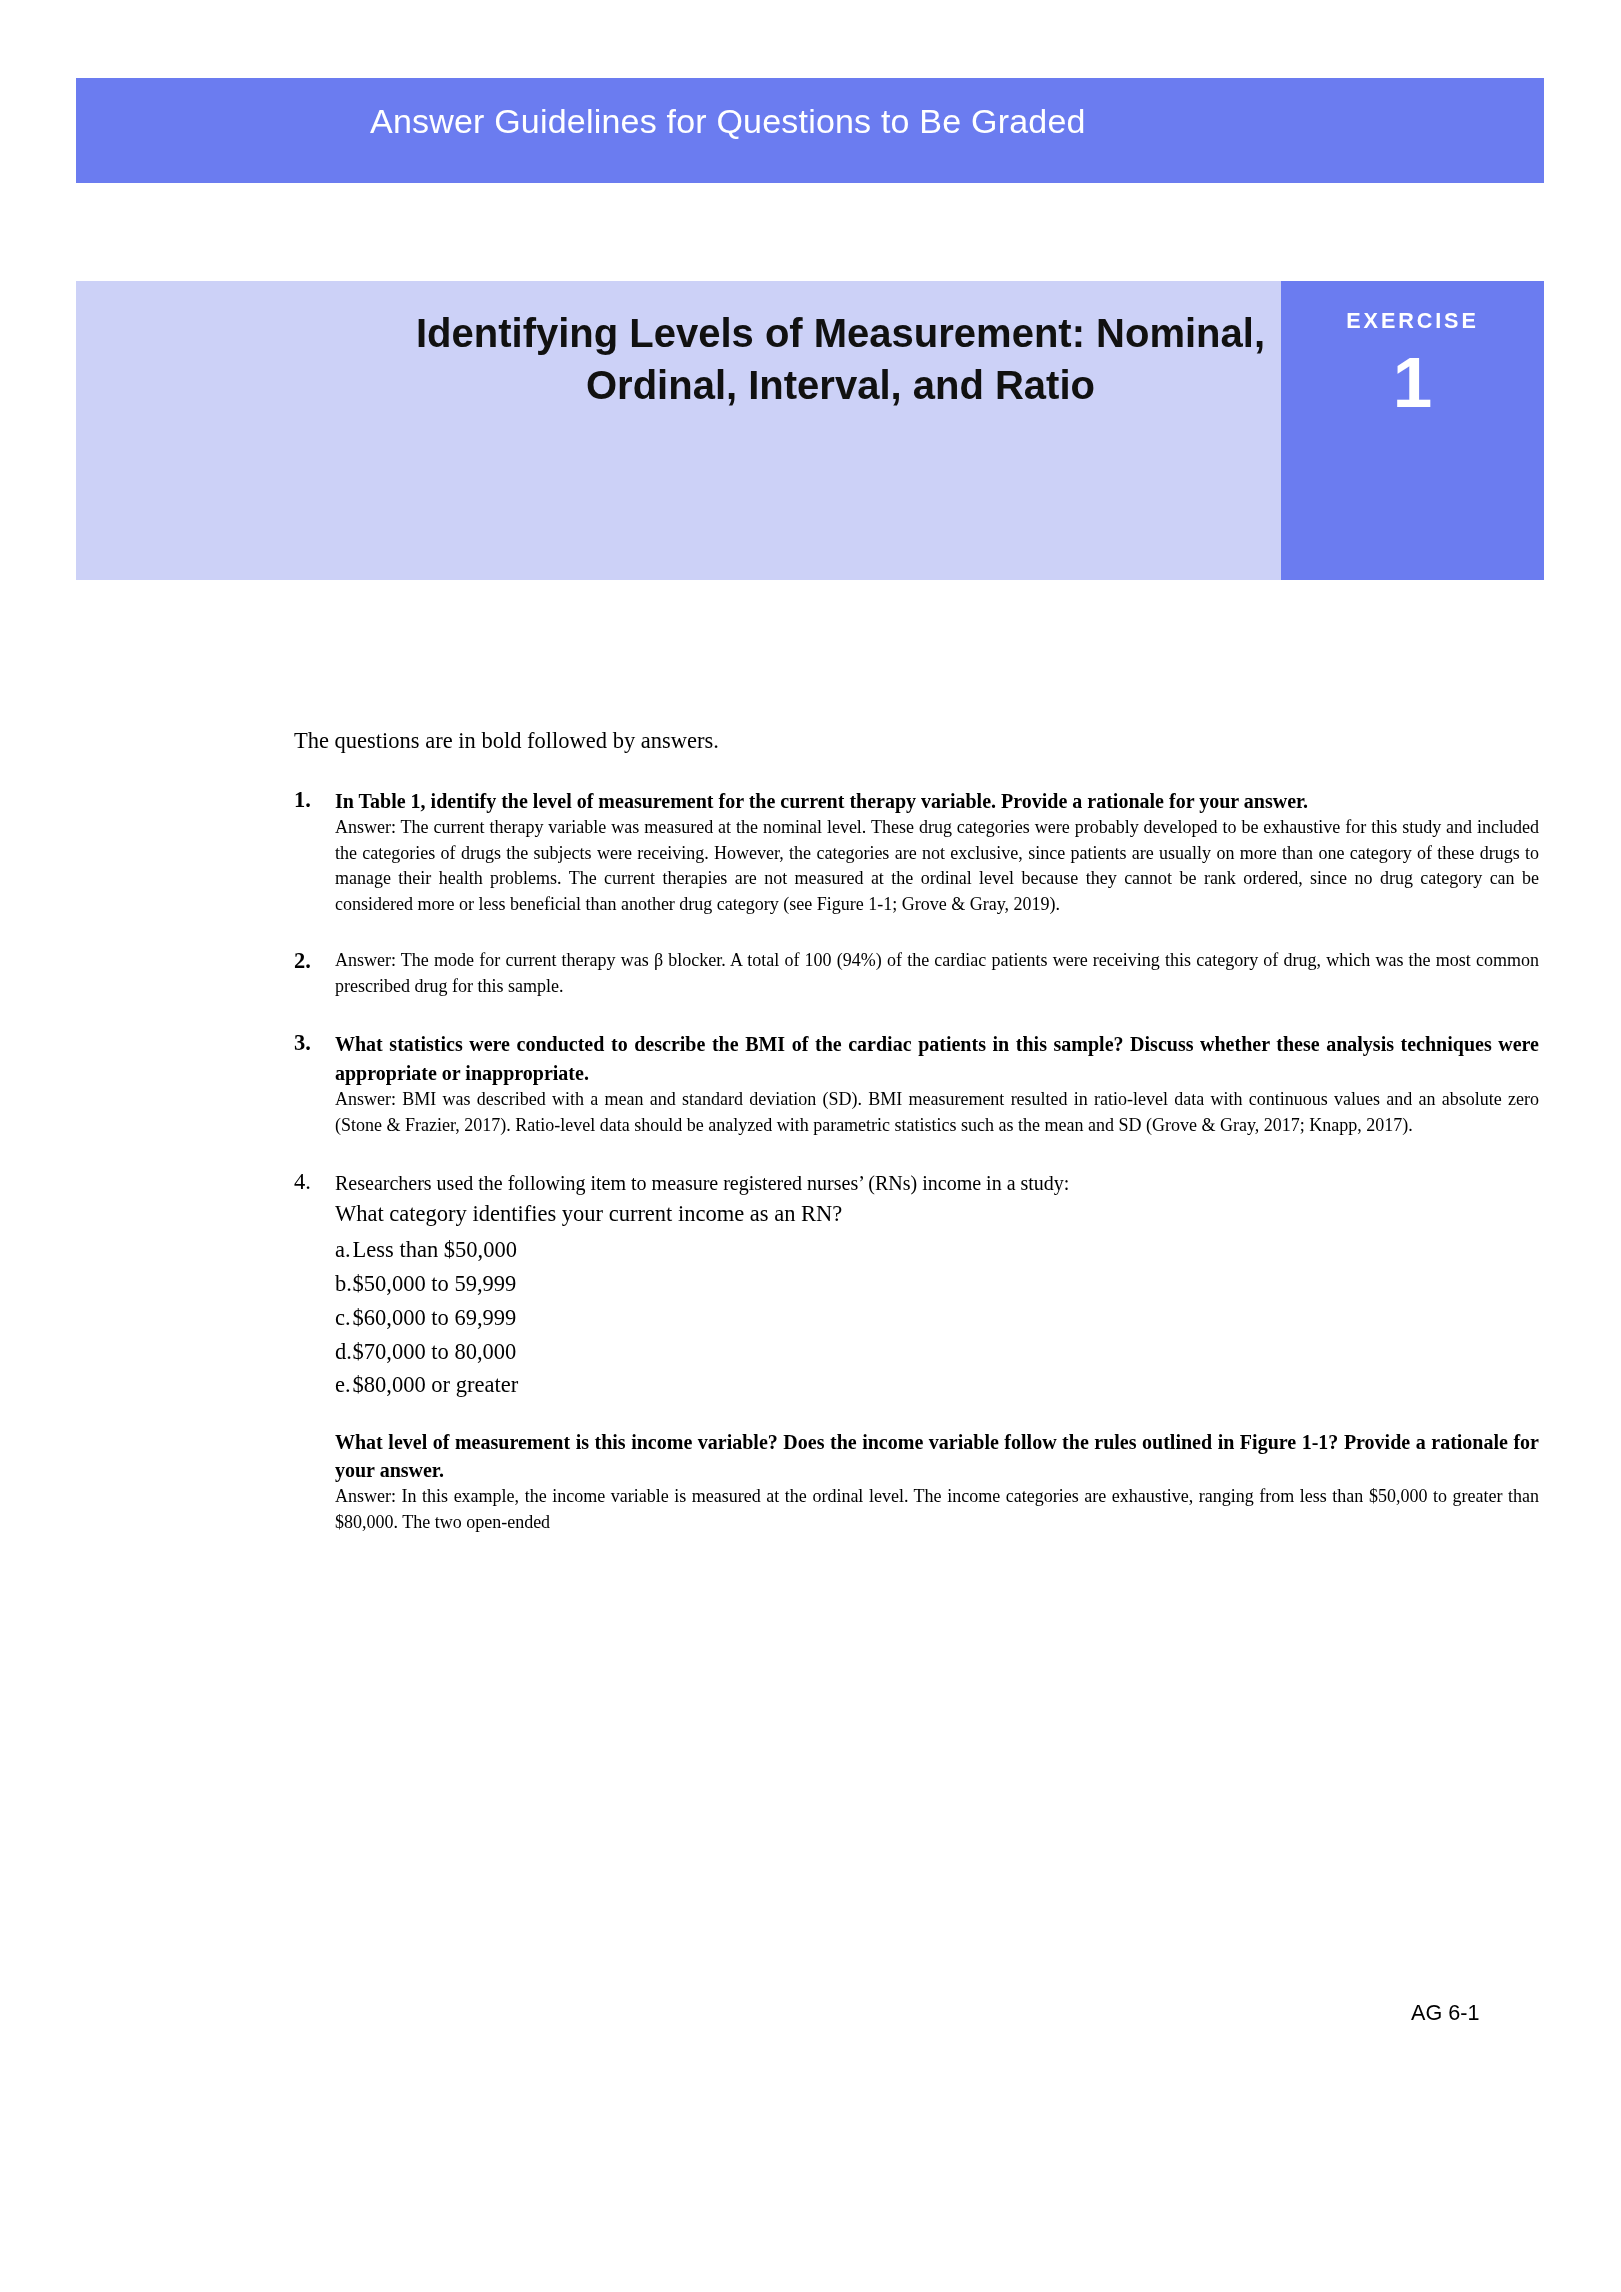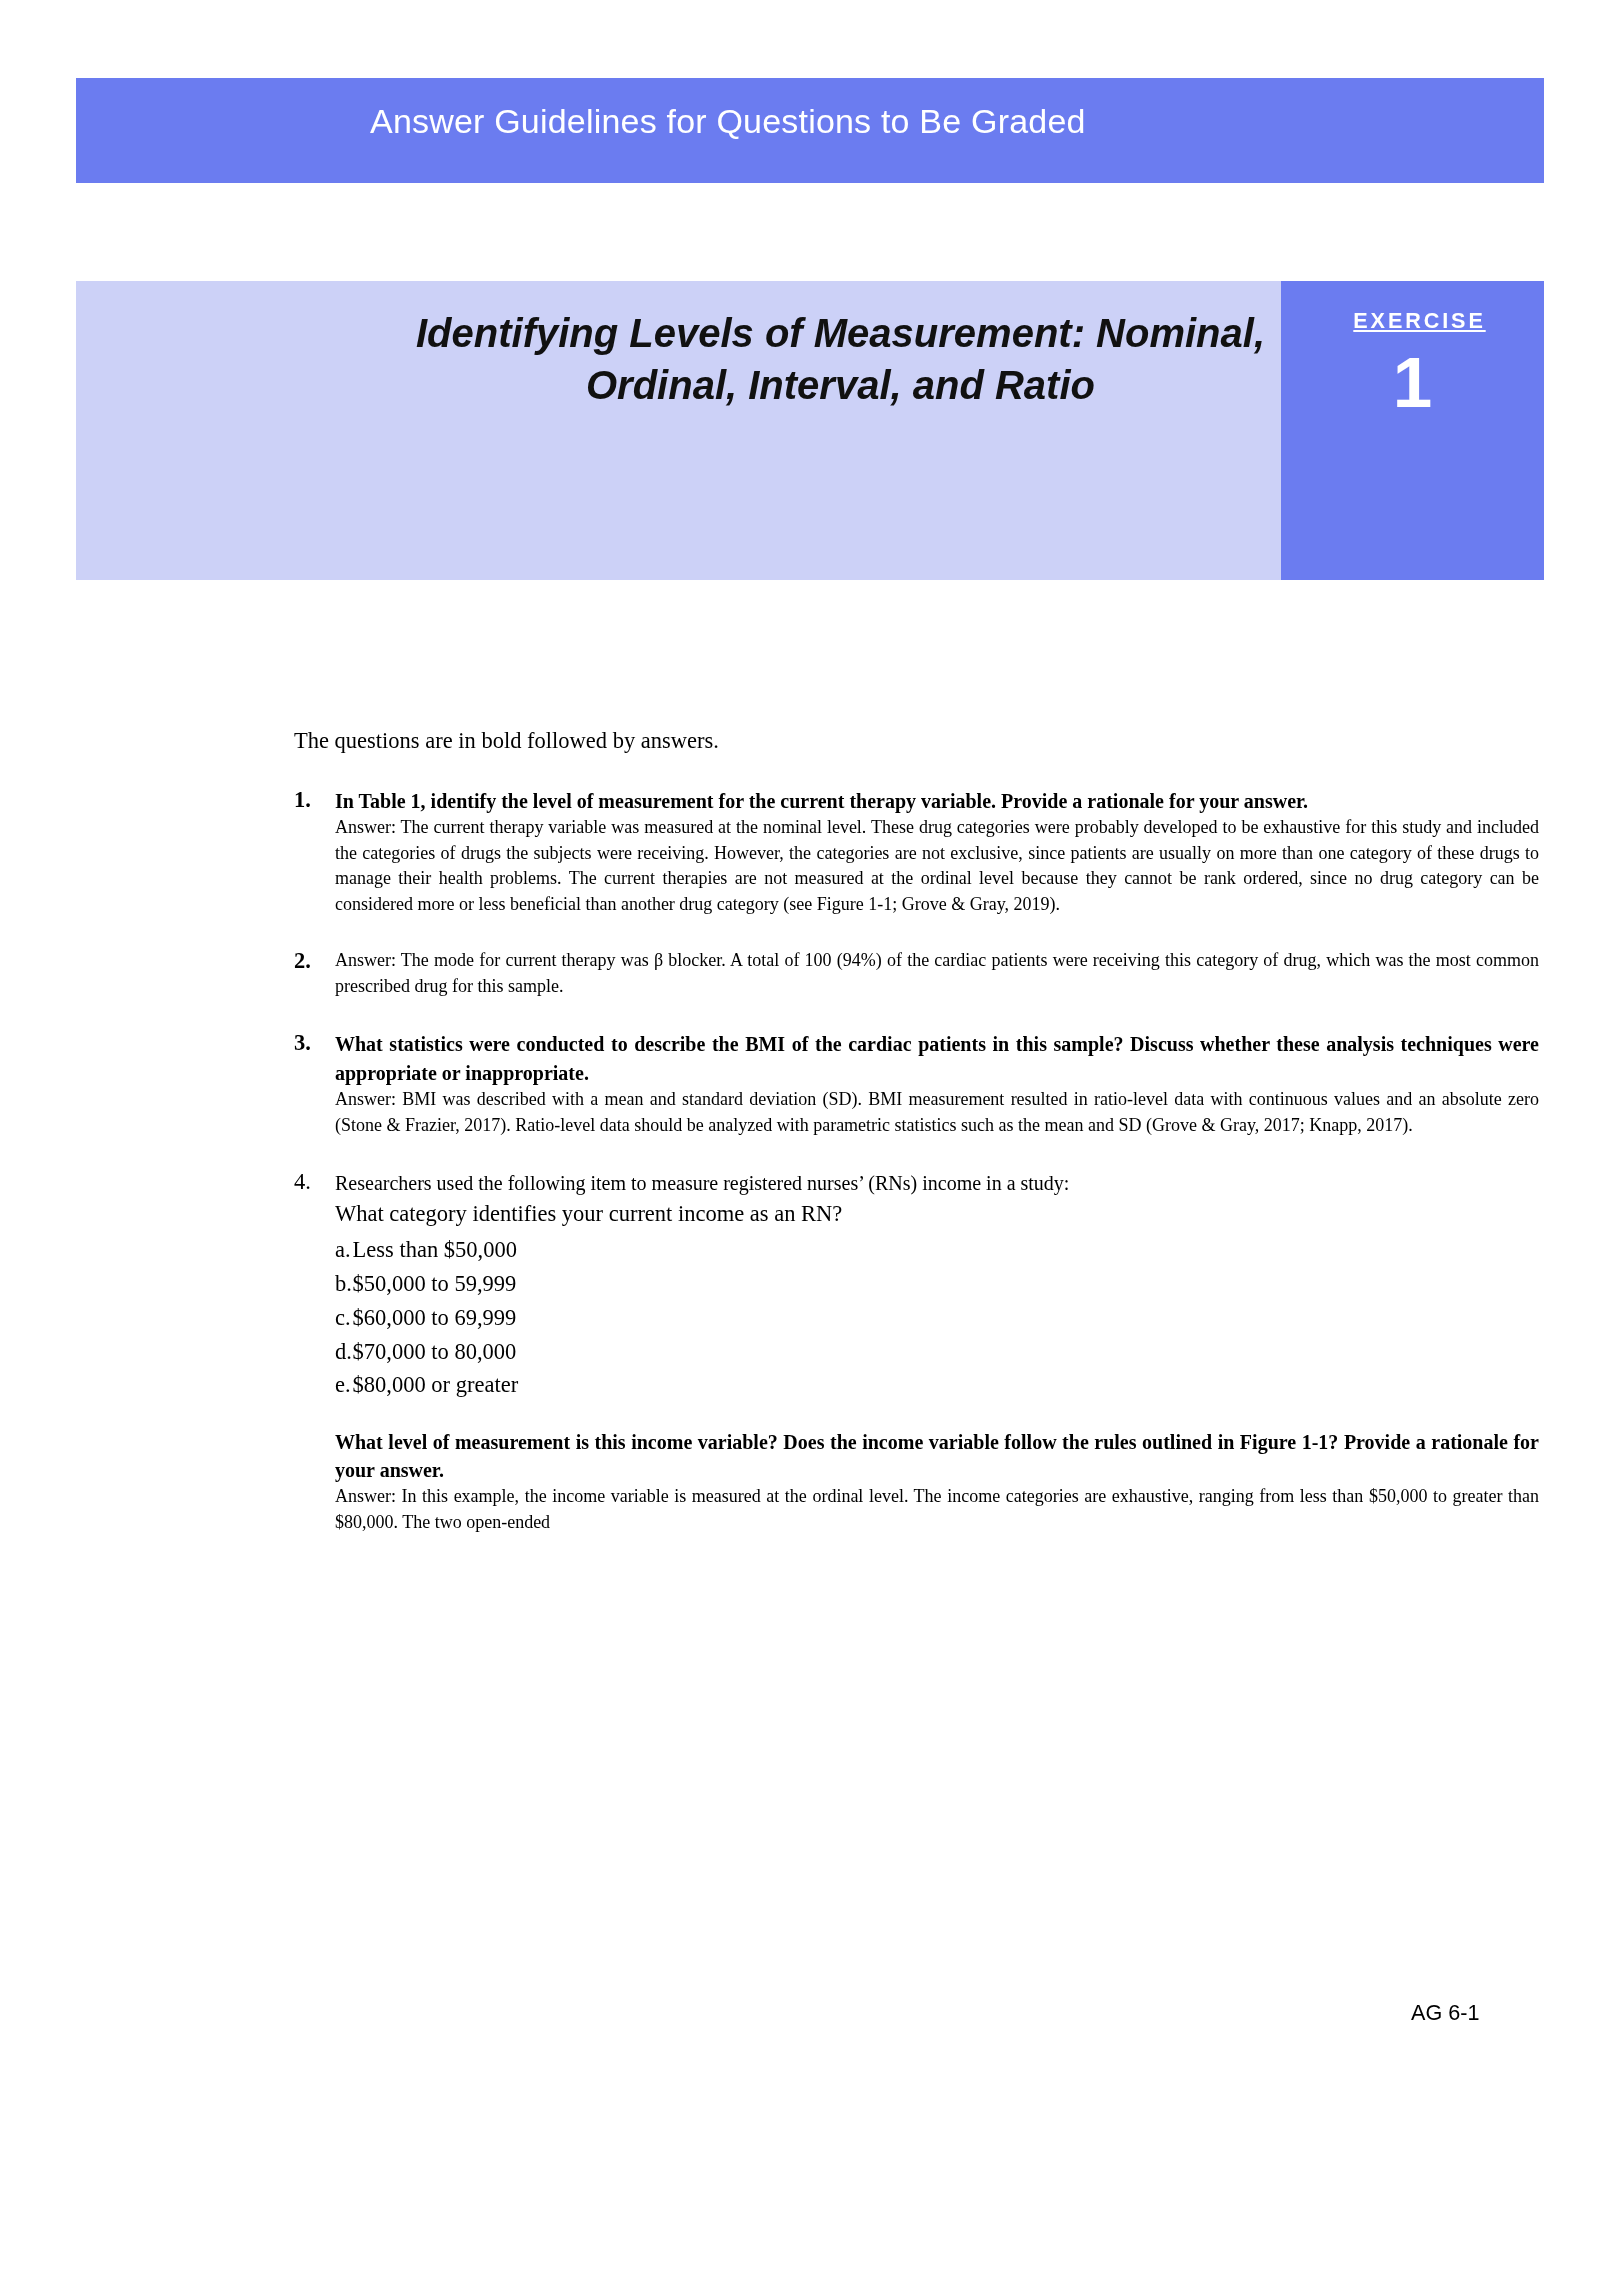--- a/index.html
+++ b/index.html
@@ -56,42 +56,40 @@
     position: absolute;
     left: 294px;
     top: 27.4px;
     width: 941px;
     text-align: center;
     font-family: "Liberation Sans", sans-serif;
     font-weight: bold;
     font-size: 40px;
     line-height: 1.28;
     color: #111111;
-    font-style: italic;
   }
   .exercise-box {
     position: absolute;
     right: 0;
     top: 0;
     width: 263px;
     height: 299px;
     background: #6b7cf0;
     color: #ffffff;
     text-align: center;
   }
   .exercise-label {
     position: absolute;
     top: 27.4px;
-    left: 7px;
+    left: 0;
     width: 100%;
     font-family: "Liberation Sans", sans-serif;
     font-size: 21.6px;
     font-weight: bold;
     letter-spacing: 2.9px;
-    text-decoration: underline;
   }
   .exercise-number {
     position: absolute;
     top: 61px;
     left: 0;
     width: 100%;
     font-family: "Liberation Sans", sans-serif;
     font-size: 71px;
     font-weight: bold;
   }

